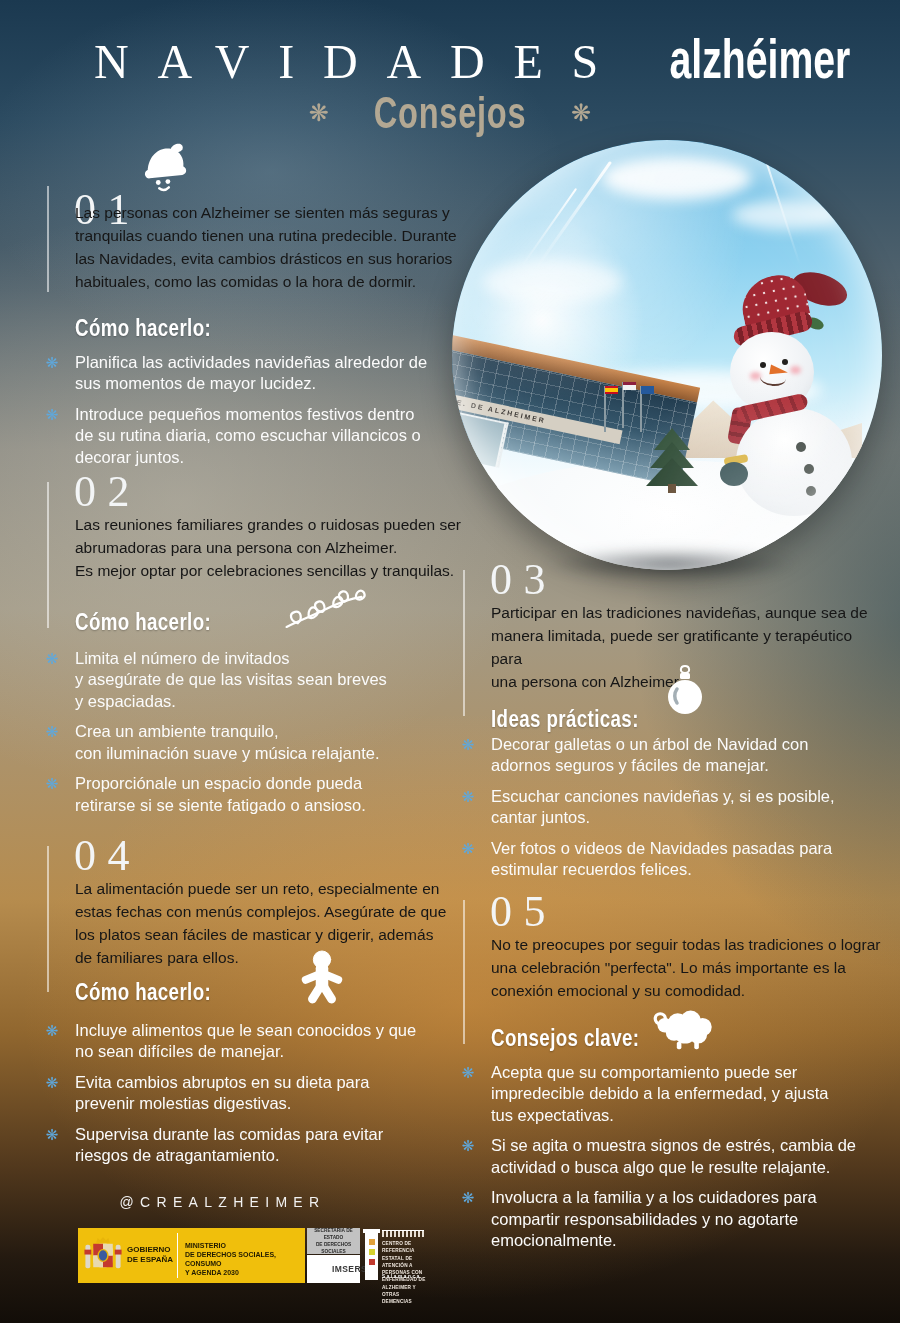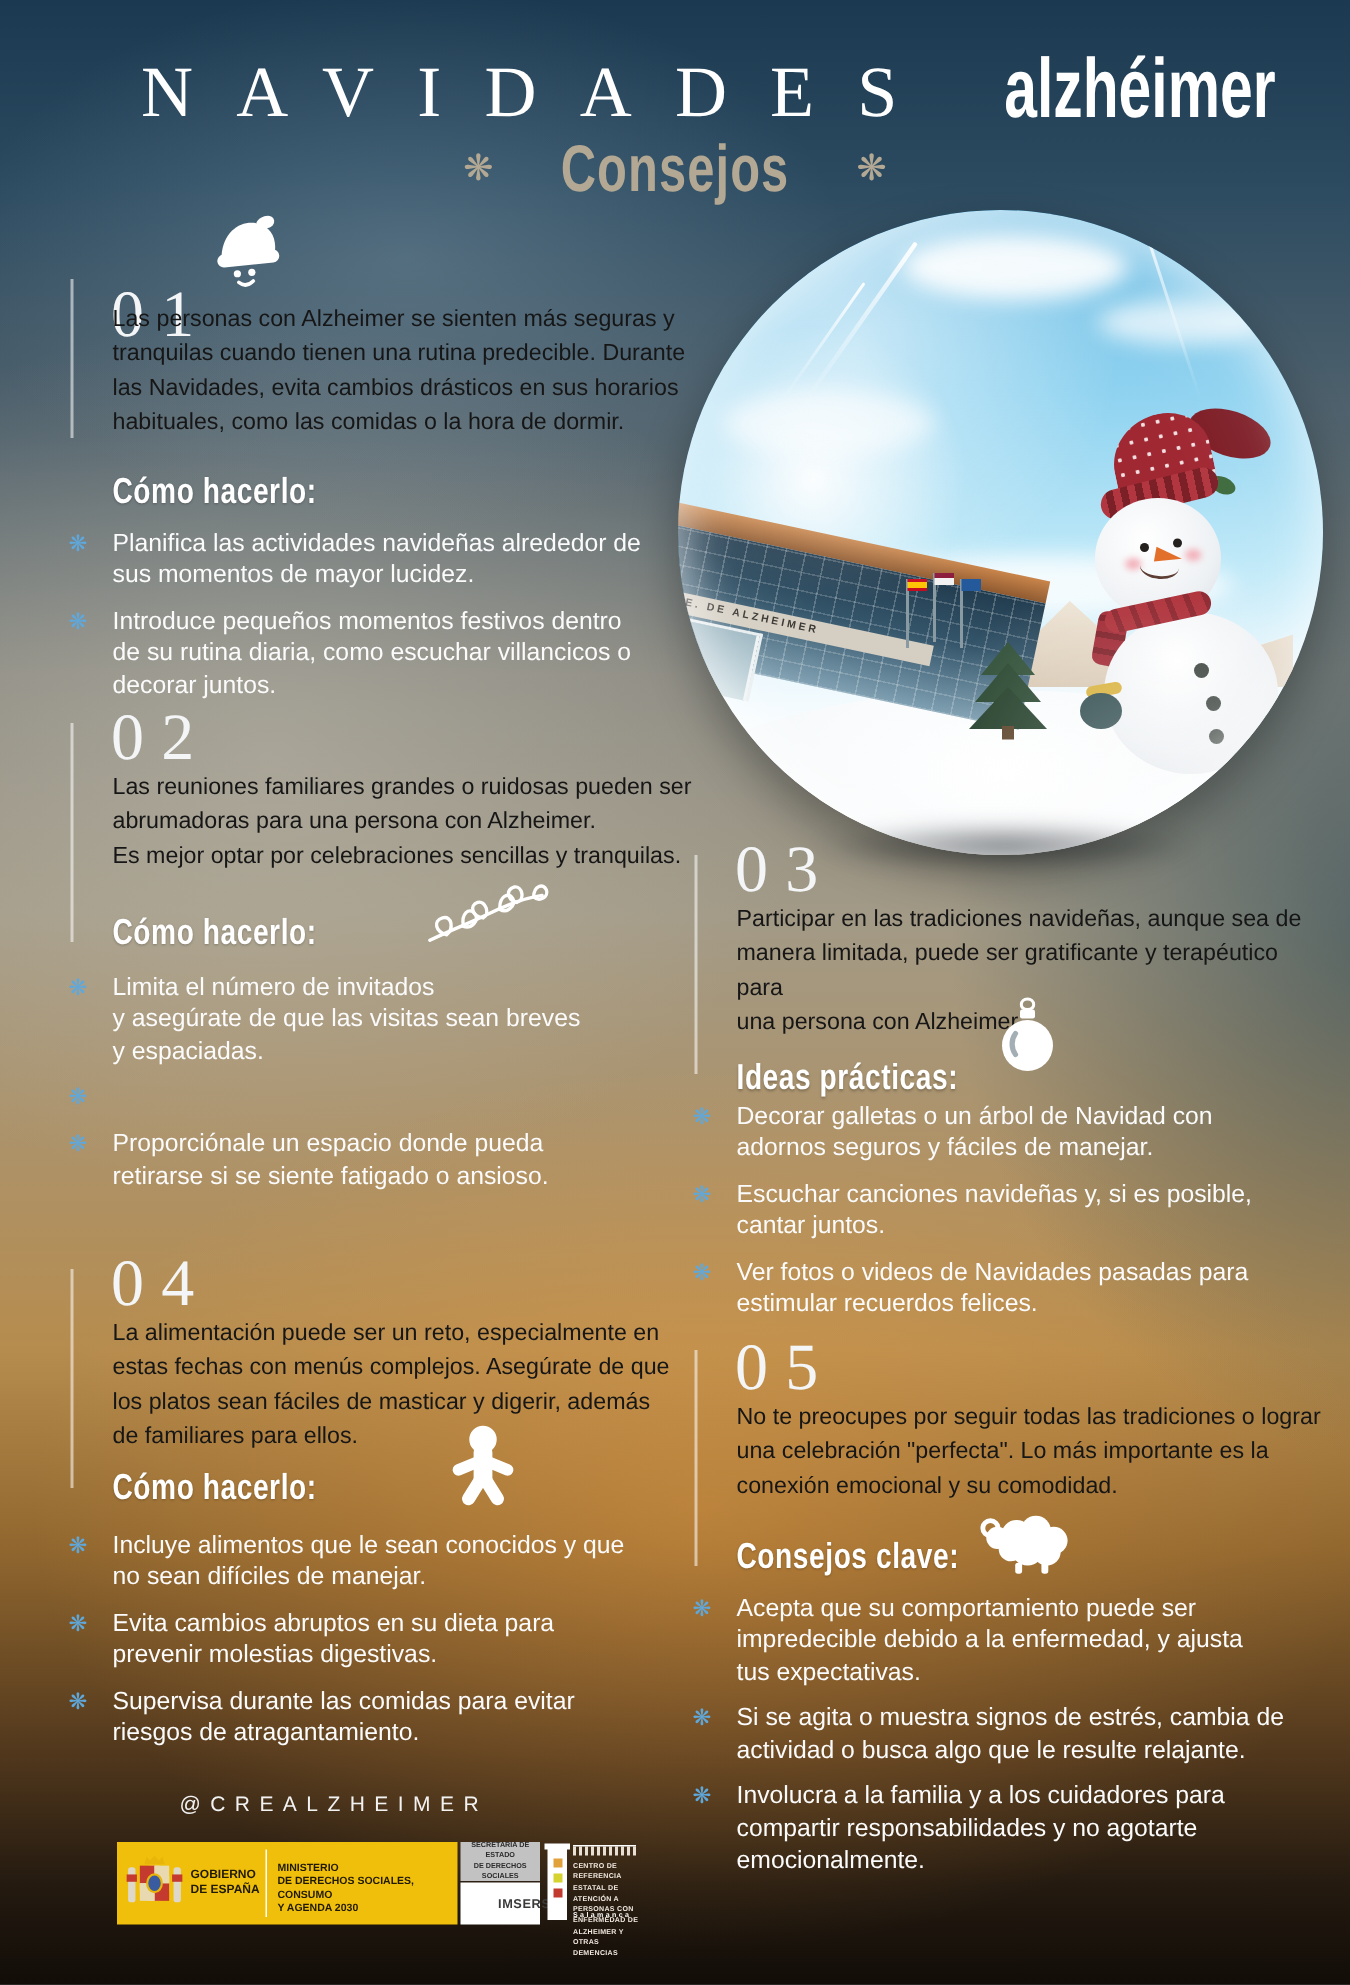--- a/index.html
+++ b/index.html
@@ -288,20 +288,22 @@
     </div>
     <div class="abs bullets">
       <div class="bullet">
         <span class="flake">❋</span>
         <span class="btxt">Limita el número de invitados
 y asegúrate de que las visitas sean breves
 y espaciadas.</span>
         </div>
       <div class="bullet">
         <span class="flake">❋</span>
+        <span class="btxt">Crea un ambiente tranquilo,
+con iluminación suave y música relajante.</span>
         </div>
       <div class="bullet">
         <span class="flake">❋</span>
         <span class="btxt">Proporciónale un espacio donde pueda
 retirarse si se siente fatigado o ansioso.</span>
         </div>
     </div>
   </div>
 
   <div class="sec s3">

